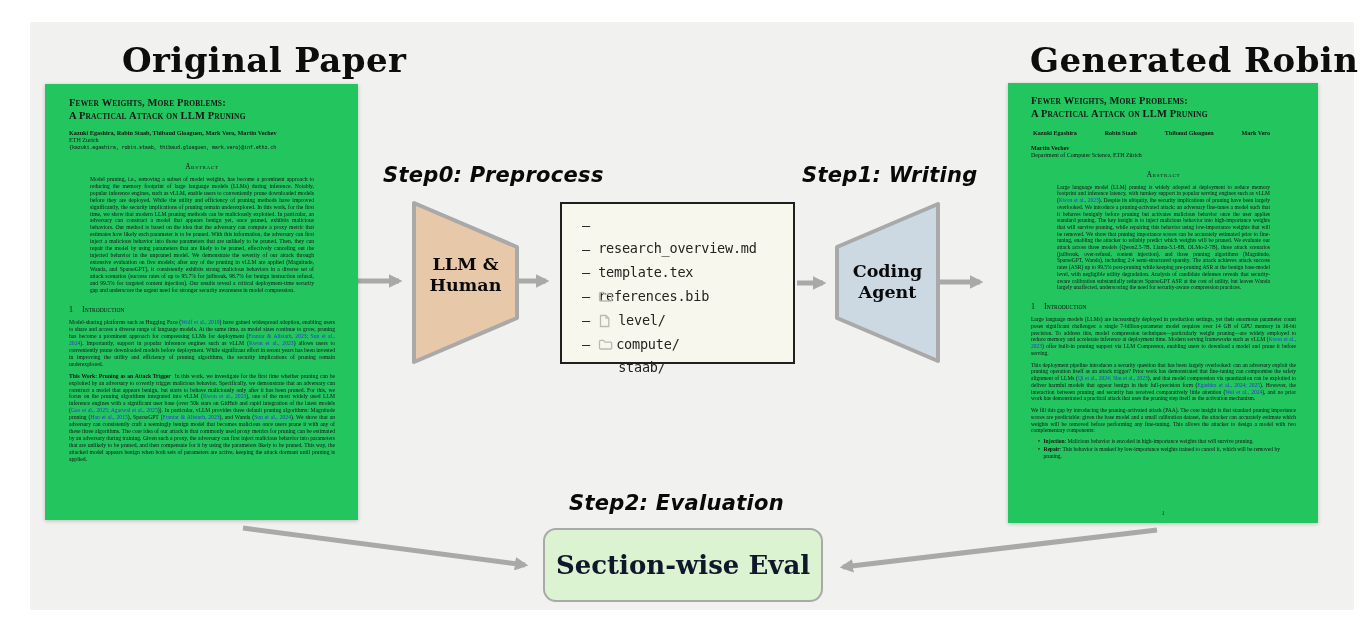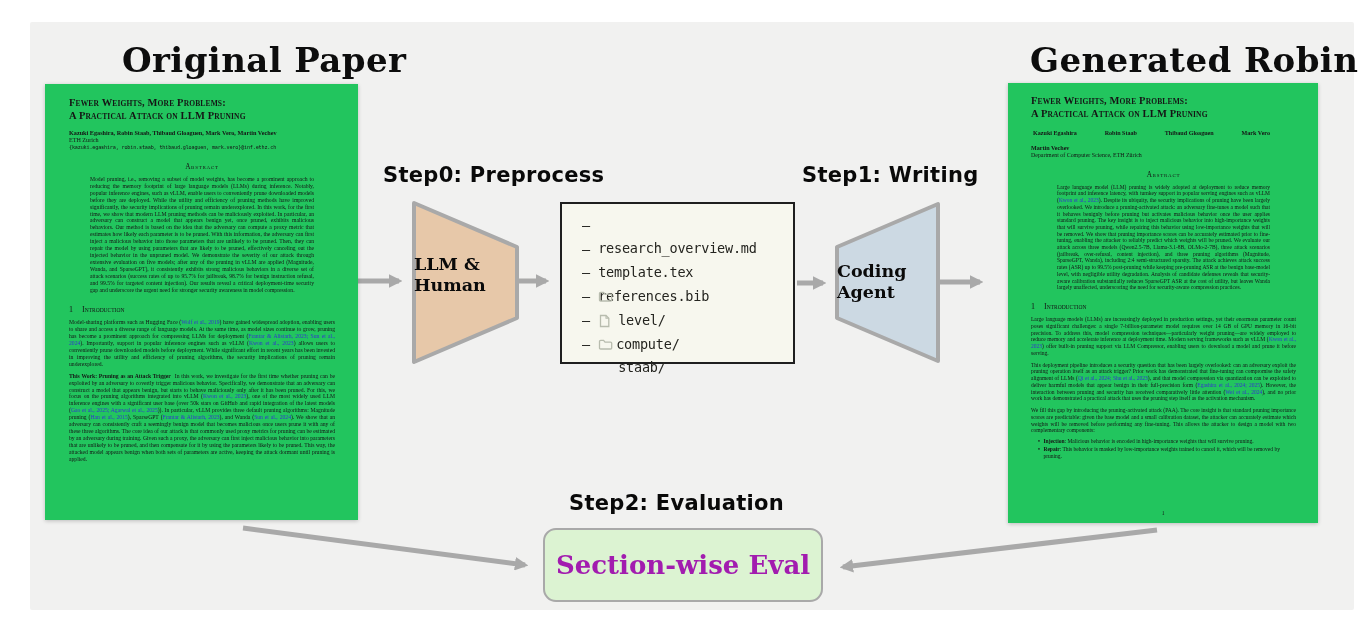--- a/index.html
+++ b/index.html
@@ -8,45 +8,45 @@
 
   .panel{position:absolute;left:30px;top:22px;width:1324px;height:588px;
          background:#f1f1f0;border-radius:2px;}
 
   .big-title{position:absolute;font-family:"DejaVu Serif",serif;font-weight:700;
              font-size:34px;color:#0d0d0d;letter-spacing:.4px;white-space:nowrap;margin-left:32px;}
   #title-left{left:90px;top:40px;}
   #title-right{left:998px;top:40px;}
 
   .step-label{position:absolute;font-family:"DejaVu Sans",sans-serif;font-weight:800;
-              font-size:21px;color:#090909;white-space:nowrap;letter-spacing:.3px;}
+              font-style:italic;font-size:21px;color:#090909;white-space:nowrap;letter-spacing:.3px;}
   #step0{left:383px;top:163px;}
   #step1{left:802px;top:163px;text-align:right;}
   #step2{left:569px;top:491px;}
 
   svg.flow{position:absolute;left:0;top:0;pointer-events:none;}
 
   .node-label{position:absolute;font-family:"DejaVu Serif",serif;font-weight:600;
-              font-size:17.5px;line-height:21px;color:#0a0a0a;}
+              font-size:17.5px;line-height:21px;text-align:center;color:#0a0a0a;}
   #llm-human-label{left:414px;top:254px;width:103px;}
   #coding-agent-label{left:837px;top:261px;width:101px;}
 
   .file-box{position:absolute;left:560px;top:202px;width:235px;height:162px;
             background:#f7f7ee;border:2px solid #1f1f1f;box-sizing:border-box;
             padding:9px 0 0 20px;}
   .fb-row{display:flex;align-items:center;height:23.8px;
           font-family:"DejaVu Sans Mono",monospace;font-size:13.5px;color:#24241f;}
   .fb-dash{margin-right:8px;}
   .fb-icon{display:inline-flex;margin-right:5px;margin-top:1px;}
   .fb-label{white-space:nowrap;letter-spacing:-0.2px;margin-top:47px;}
 
   .eval-box{position:absolute;left:543px;top:528px;width:280px;height:74px;
             background:#dcf3d2;border:2px solid #a9a9a9;border-radius:13px;
             box-sizing:border-box;display:flex;align-items:center;justify-content:center;
-            font-family:"DejaVu Serif",serif;font-weight:600;font-size:26px;color:#a21caf;}
+            font-family:"DejaVu Serif",serif;font-weight:600;font-size:26px;color:#0f172a;}
 
   .paper{position:absolute;background:#22c55e;box-shadow:0 1px 4px rgba(0,0,0,.22);
          overflow:hidden;}
   #paper-left{left:45px;top:84px;width:313px;height:436px;}
   #paper-right{left:1008px;top:83px;width:310px;height:440px;}
   .pscale{transform:scale(0.5);transform-origin:0 0;
           font-family:"Liberation Serif",serif;color:#151515;}
   #paper-left .pscale{width:626px;height:872px;padding:24px 46px 0 48px;box-sizing:border-box;}
   #paper-right .pscale{width:620px;height:880px;padding:22px 44px 0 46px;box-sizing:border-box;position:relative;}
 

